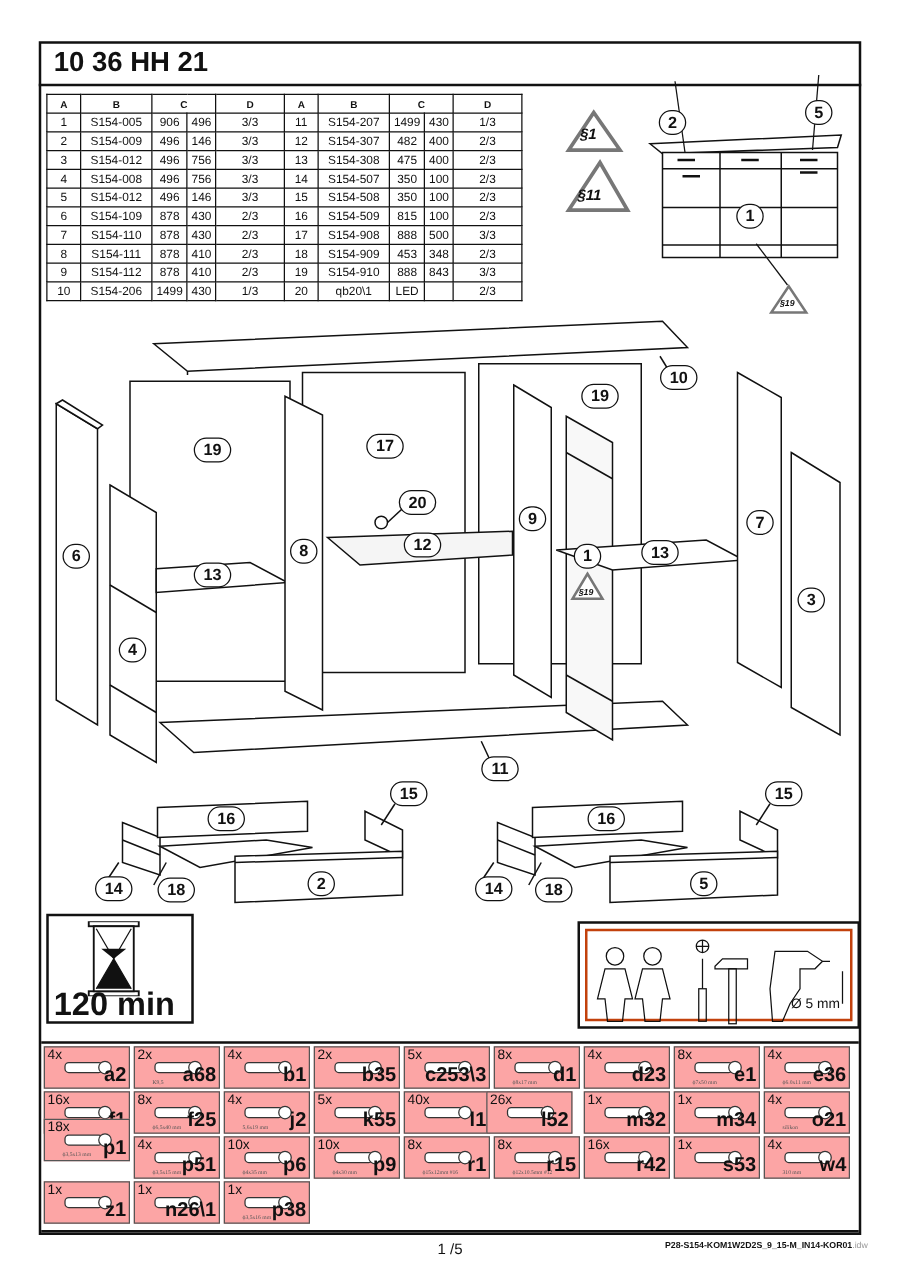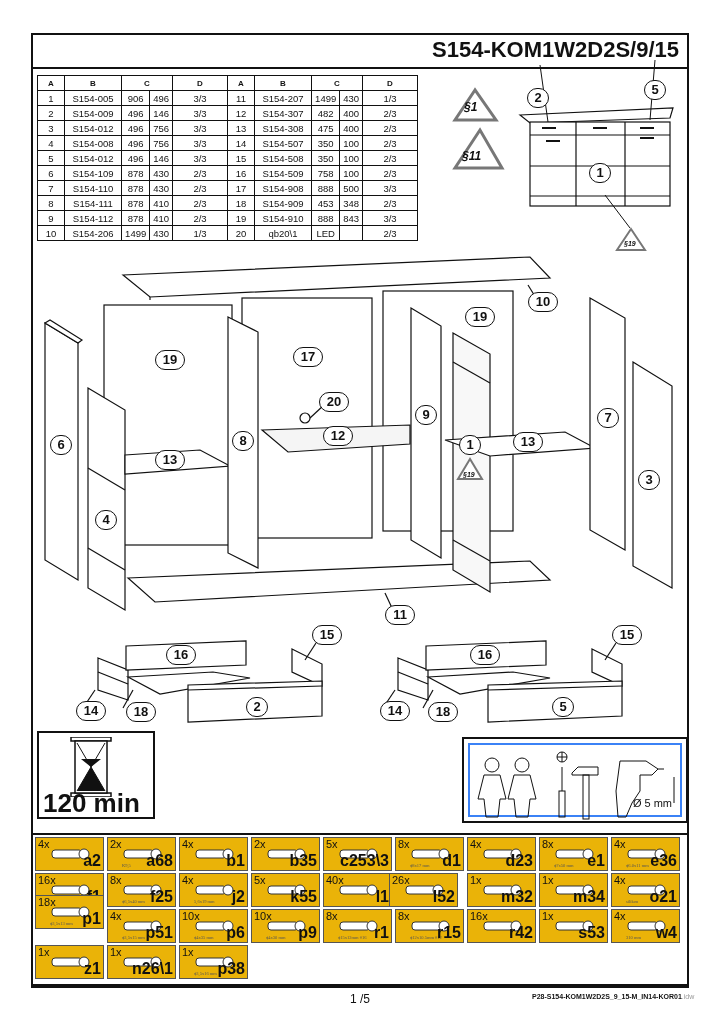--- a/index.html
+++ b/index.html
@@ -11,38 +11,38 @@
   table.parts{position:absolute;border-collapse:collapse;font-size:9.5px;}
   table.parts td,table.parts th{border:1.5px solid #111;height:14px;padding:0 2px;text-align:center;}
   table.parts th{font-size:8px;font-weight:bold;}
   .ptA{left:37px;top:75px;}
   .callout{position:absolute;width:20px;height:18px;border:1.6px solid #111;border-radius:10px;background:#fff;font-weight:bold;font-size:13px;text-align:center;line-height:18px;box-sizing:content-box;}
   .callout.wide{width:28px;}
   svg.draw{position:absolute;left:0;top:0;}
   .time{position:absolute;left:37px;top:731px;width:118px;height:88px;border:2px solid #111;box-sizing:border-box;}
   .time .t{position:absolute;left:4px;bottom:-2px;font-size:26px;font-weight:bold;}
   .tools{position:absolute;left:462px;top:737px;width:226px;height:86px;border:2px solid #111;box-sizing:border-box;}
-  .tools-inner{position:absolute;left:4px;top:4px;right:4px;bottom:4px;border:2px solid #3b82f6;}
+  .tools-inner{position:absolute;left:4px;top:4px;right:4px;bottom:4px;border:2px solid #c2410c;}
   .tools .dia{position:absolute;right:8px;bottom:6px;font-size:11px;}
   .hw{position:absolute;left:33px;top:833px;width:654px;height:153px;border:2px solid #111;border-left:none;border-right:none;box-sizing:border-box;}
-  .cell{position:absolute;width:69px;height:34px;border:1.5px solid #555;box-sizing:border-box;background:#eab308;}
+  .cell{position:absolute;width:69px;height:34px;border:1.5px solid #555;box-sizing:border-box;background:#fca5a5;}
   .cell .q{position:absolute;left:2px;top:0;font-size:11px;}
   .cell .c{position:absolute;right:2px;bottom:0;font-size:16px;font-weight:bold;}
   .cell .d{position:absolute;left:14px;bottom:2px;font-size:4.5px;color:#555;font-family:"Liberation Serif",serif;}
   .cell svg{position:absolute;left:12px;top:6px;}
   .foot-page{position:absolute;left:350px;top:992px;font-size:12px;}
   .foot-file{position:absolute;left:532px;top:993px;font-size:7px;}
   .foot-file span{color:#999;}
 </style>
 </head>
 <body>
 
 <div class="frame"></div>
 <div class="hdr">
-  <span class="r">S154-KOM1W2D2S/9/15</span>
+  <span class="l">10 36 HH 21</span>
 </div>
 
 <table class="parts ptA">
   <thead>
     <tr>
       <th style="width:22px">A</th>
       <th style="width:52px">B</th>
       <th colspan="2" style="width:46px">C</th>
       <th style="width:50px">D</th>
       <th style="width:22px">A</th>
@@ -113,21 +113,21 @@
         <td>2/3</td>
       </tr>
       <tr>
         <td>6</td>
         <td>S154-109</td>
         <td>878</td>
         <td>430</td>
         <td>2/3</td>
         <td>16</td>
         <td>S154-509</td>
-        <td>758</td>
+        <td>815</td>
         <td>100</td>
         <td>2/3</td>
       </tr>
       <tr>
         <td>7</td>
         <td>S154-110</td>
         <td>878</td>
         <td>430</td>
         <td>2/3</td>
         <td>17</td>

